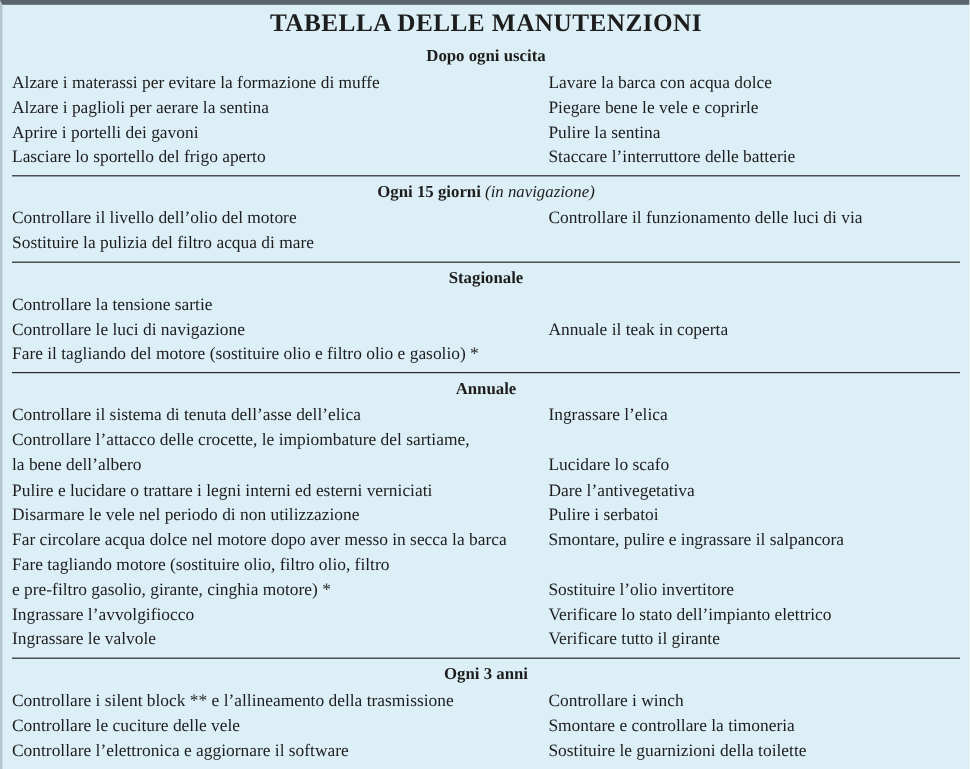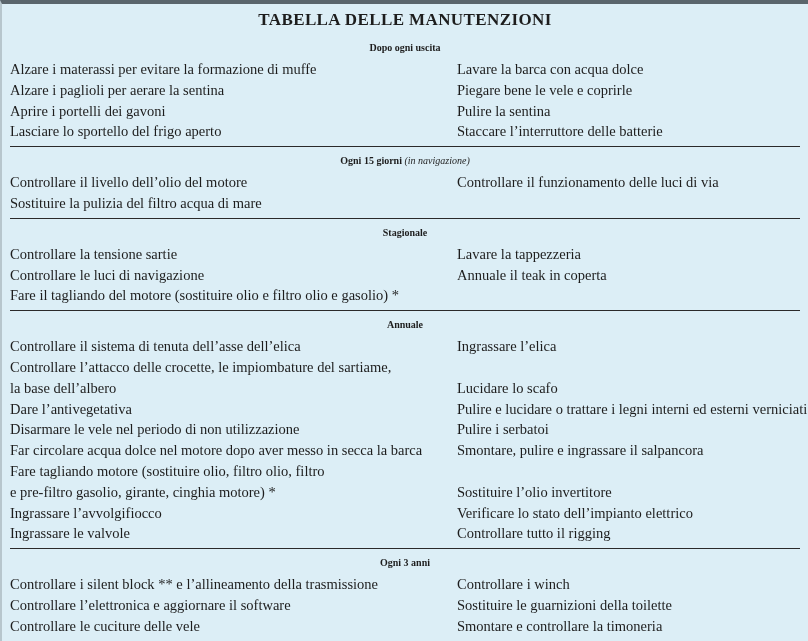--- a/index.html
+++ b/index.html
@@ -11,32 +11,32 @@
     border-top:4px solid var(--topborder,#5a656c);
     border-left:2px solid var(--leftborder,#b7c6cd);
     padding:4px 8px 8px 8px;
     font-family:"Liberation Serif", serif;
     color:var(--text,#1d1d1d);
     overflow:hidden;
   }
   .title{
     text-align:center;
     font-weight:bold;
-    font-size:17px;
+    font-size:21px;
     line-height:23px;
     letter-spacing:0.4px;
     margin-bottom:6px;
   }
   .section .divider{
     border-top:1.5px solid var(--divider,#2a2a2a);
     margin:4px 0 3px 0;
   }
   .sec-head{
     text-align:center;
-    font-size:10px;
+    font-size:14px;
     line-height:22px;
     font-weight:bold;
   }
   .sec-head .sec-head-suffix{font-weight:normal;font-style:italic;}
   .row{
     display:grid;
     grid-template-columns:447px 1fr;
     font-size:14.5px;
     line-height:20.8px;
     white-space:nowrap;
@@ -78,21 +78,20 @@
         <div class="row">
           <div class="cell left">Sostituire la pulizia del filtro acqua di mare</div>
           <div class="cell right"></div>
         </div>
       </div>
       <div class="section">
         <div class="divider"></div>
         <div class="sec-head"><span class="sec-head-main">Stagionale</span><span class="sec-head-suffix"></span></div>
         <div class="row">
           <div class="cell left">Controllare la tensione sartie</div>
-          <div class="cell right">Lavare la tappezzeria</div>
         </div>
         <div class="row">
           <div class="cell left">Controllare le luci di navigazione</div>
           <div class="cell right">Annuale il teak in coperta</div>
         </div>
         <div class="row">
           <div class="cell left">Fare il tagliando del motore (sostituire olio e filtro olio e gasolio) *</div>
           <div class="cell right"></div>
         </div>
       </div>
@@ -101,26 +100,26 @@
         <div class="sec-head"><span class="sec-head-main">Annuale</span><span class="sec-head-suffix"></span></div>
         <div class="row">
           <div class="cell left">Controllare il sistema di tenuta dell’asse dell’elica</div>
           <div class="cell right">Ingrassare l’elica</div>
         </div>
         <div class="row">
           <div class="cell left">Controllare l’attacco delle crocette, le impiombature del sartiame,</div>
           <div class="cell right"></div>
         </div>
         <div class="row">
-          <div class="cell left">la base dell’albero</div>
+          <div class="cell left">la bene dell’albero</div>
           <div class="cell right">Lucidare lo scafo</div>
         </div>
         <div class="row">
+          <div class="cell right">Pulire e lucidare o trattare i legni interni ed esterni verniciati</div>
           <div class="cell left">Dare l’antivegetativa</div>
-          <div class="cell right">Pulire e lucidare o trattare i legni interni ed esterni verniciati</div>
         </div>
         <div class="row">
           <div class="cell left">Disarmare le vele nel periodo di non utilizzazione</div>
           <div class="cell right">Pulire i serbatoi</div>
         </div>
         <div class="row">
           <div class="cell left">Far circolare acqua dolce nel motore dopo aver messo in secca la barca</div>
           <div class="cell right">Smontare, pulire e ingrassare il salpancora</div>
         </div>
         <div class="row">
@@ -130,33 +129,33 @@
         <div class="row">
           <div class="cell left">e pre-filtro gasolio, girante, cinghia motore) *</div>
           <div class="cell right">Sostituire l’olio invertitore</div>
         </div>
         <div class="row">
           <div class="cell left">Ingrassare l’avvolgifiocco</div>
           <div class="cell right">Verificare lo stato dell’impianto elettrico</div>
         </div>
         <div class="row">
           <div class="cell left">Ingrassare le valvole</div>
-          <div class="cell right">Controllare tutto il rigging</div>
+          <div class="cell right">Verificare tutto il girante</div>
         </div>
       </div>
       <div class="section">
         <div class="divider"></div>
         <div class="sec-head"><span class="sec-head-main">Ogni 3 anni</span><span class="sec-head-suffix"></span></div>
         <div class="row">
           <div class="cell left">Controllare i silent block ** e l’allineamento della trasmissione</div>
           <div class="cell right">Controllare i winch</div>
         </div>
         <div class="row">
+          <div class="cell left">Controllare le cuciture delle vele</div>
+          <div class="cell right">Smontare e controllare la timoneria</div>
+        </div>
+        <div class="row">
           <div class="cell left">Controllare l’elettronica e aggiornare il software</div>
           <div class="cell right">Sostituire le guarnizioni della toilette</div>
-        </div>
-        <div class="row">
-          <div class="cell left">Controllare le cuciture delle vele</div>
-          <div class="cell right">Smontare e controllare la timoneria</div>
         </div>
       </div>
     </div>
 </div>
 
 </body></html>

